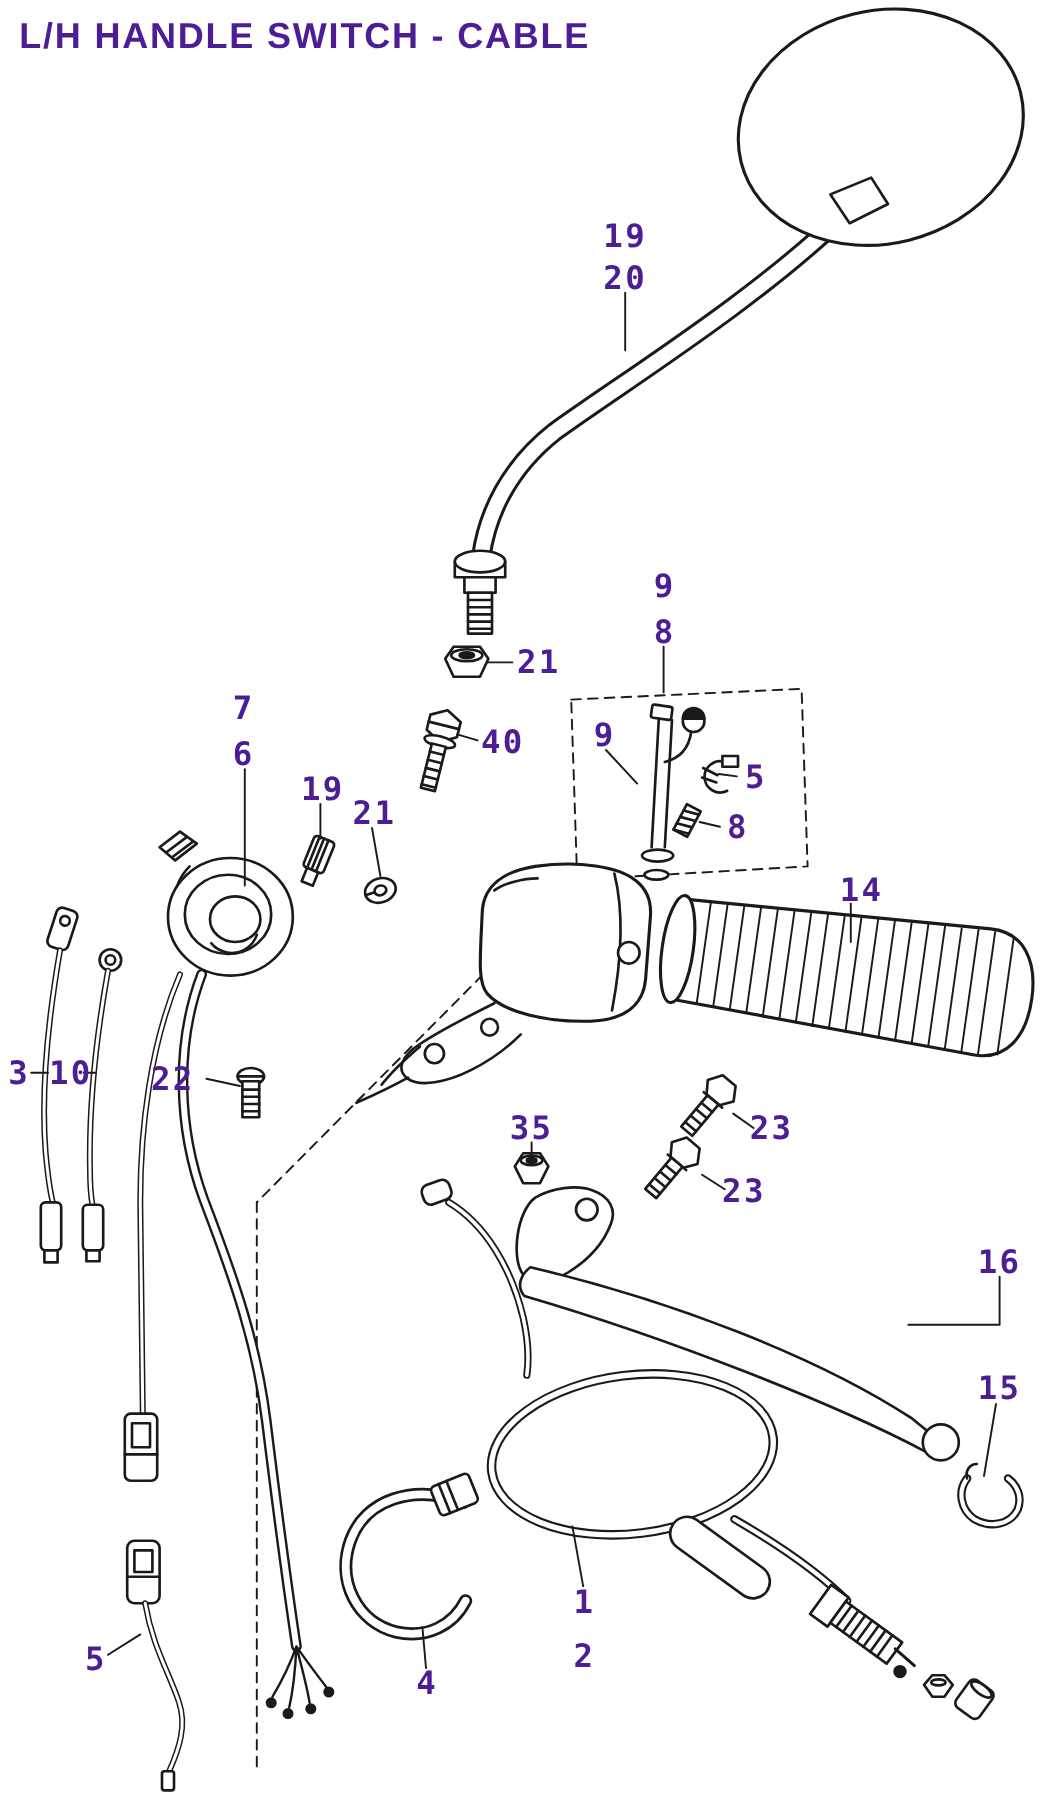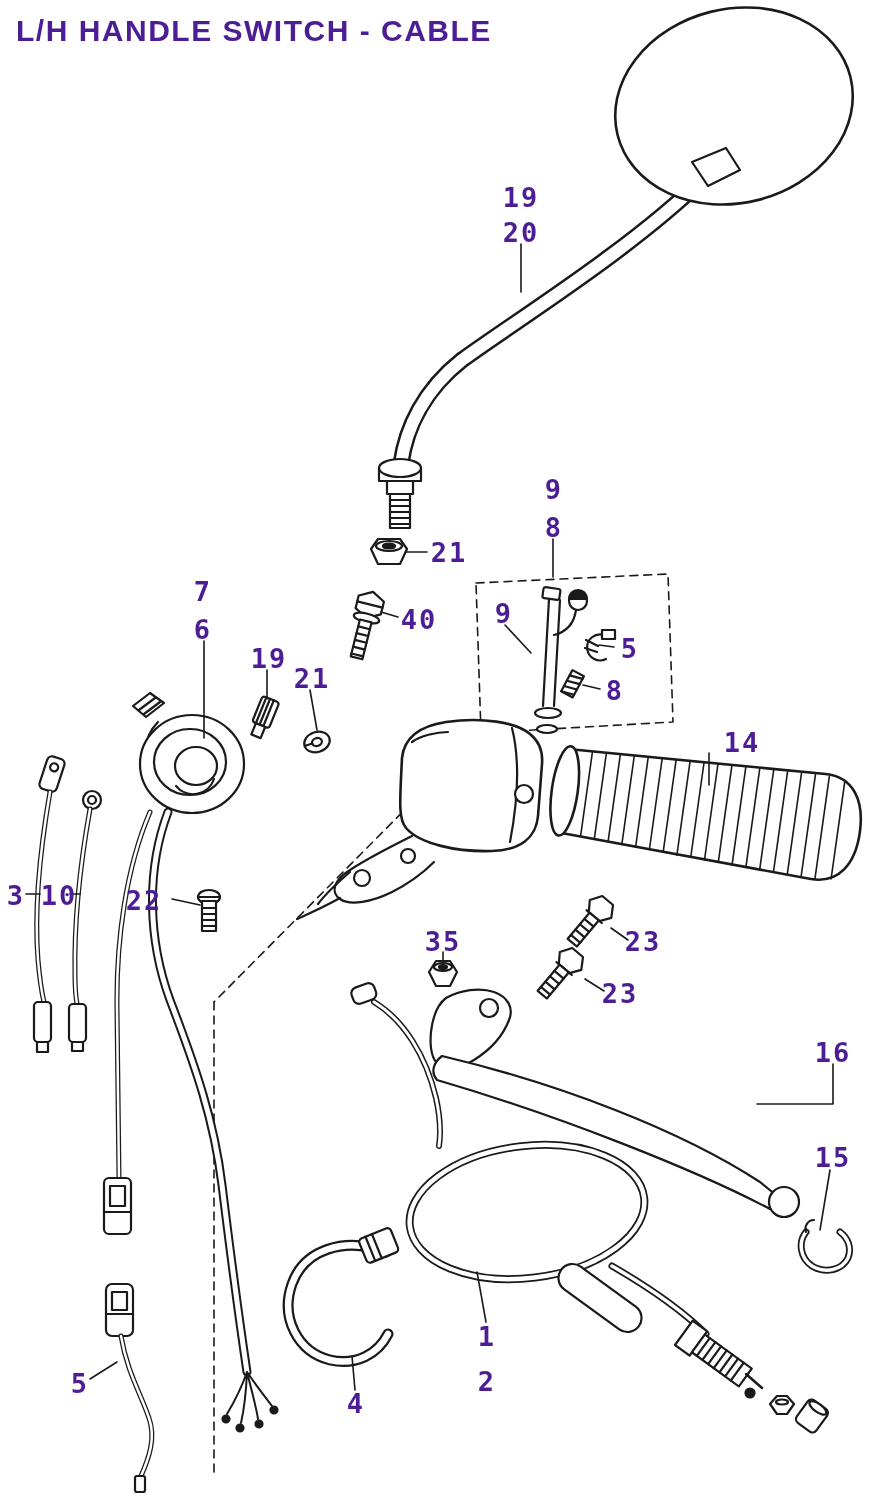--- a/index.html
+++ b/index.html
@@ -287,21 +287,21 @@
 <div class="callout" style="left:419px;top:619px">40</div>
 <div class="callout" style="left:203px;top:591px">7</div>
 <div class="callout" style="left:203px;top:629px">6</div>
 <div class="callout" style="left:269px;top:658px">19</div>
 <div class="callout" style="left:312px;top:678px">21</div>
 <div class="callout" style="left:554px;top:489px">9</div>
 <div class="callout" style="left:554px;top:527px">8</div>
 <div class="callout" style="left:504px;top:613px">9</div>
 <div class="callout" style="left:630px;top:648px">5</div>
 <div class="callout" style="left:615px;top:690px">8</div>
-<div class="callout" style="left:742px;top:742px">14</div>
+<div class="callout" style="left:718px;top:742px">14</div>
 <div class="callout" style="left:16px;top:895px">3</div>
 <div class="callout" style="left:59px;top:895px">10</div>
 <div class="callout" style="left:144px;top:900px">22</div>
 <div class="callout" style="left:443px;top:941px">35</div>
 <div class="callout" style="left:643px;top:941px">23</div>
 <div class="callout" style="left:620px;top:993px">23</div>
 <div class="callout" style="left:833px;top:1052px">16</div>
 <div class="callout" style="left:833px;top:1157px">15</div>
 <div class="callout" style="left:487px;top:1336px">1</div>
 <div class="callout" style="left:487px;top:1381px">2</div>

